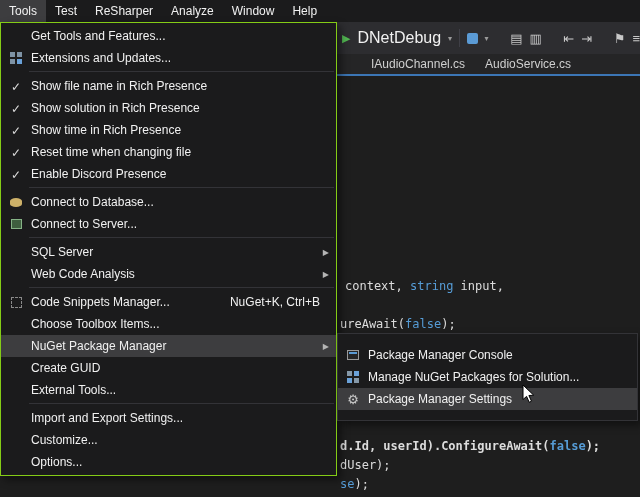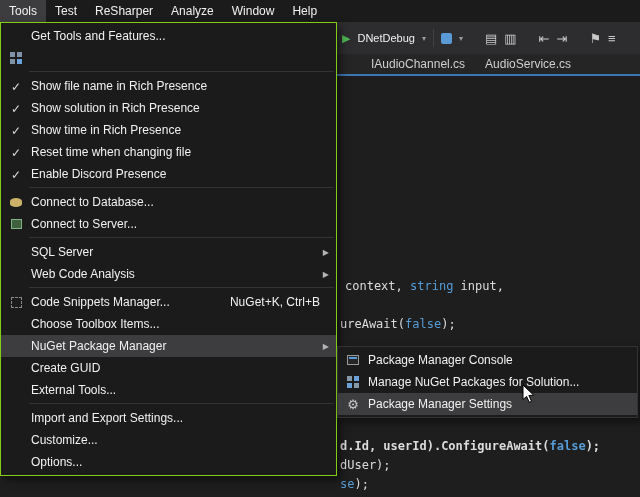--- a/index.html
+++ b/index.html
@@ -10,21 +10,21 @@
   .menubar { position:absolute; top:0; left:0; width:640px; height:22px;
              background:#1b1b1c; display:flex; z-index:5; }
   .menubar-item { padding:0 9px; line-height:22px; font-size:12px; color:#f1f1f1; white-space:nowrap; }
   .menubar-item.open { background:#3d3d3f; }
 
   
   .toolbar { position:absolute; top:22px; left:0; width:640px; height:32px;
              background:#2d2d30; display:flex; align-items:center;
              padding-left:342px; box-sizing:border-box; gap:7px; }
   .play-icon { color:#53b853; font-size:11px; }
-  .debug-target { color:#f1f1f1; font-size:11px; }
+  .debug-target { color:#f1f1f1; font-size:16px; }
   .caret { color:#9a9a9a; font-size:8px; }
   .tb-sep { width:1px; height:18px; background:#3f3f46; }
   .attach-box { display:inline-block; width:11px; height:11px; background:#5b9bd5; border-radius:2px; }
   .tb-icon { color:#c8c8c8; font-size:13px; line-height:13px; }
   .tb-gap { width:8px; }
 
   
   .tabrow { position:absolute; top:54px; left:0; width:640px; height:20px;
             background:#252526; display:flex; padding-left:337px; box-sizing:border-box; }
   .tab { padding:0 10px; font-size:12px; line-height:20px; color:#d0d0d0; white-space:nowrap; }
@@ -42,22 +42,22 @@
   .editor-line { position:absolute; font-family:"DejaVu Sans Mono",monospace;
                  font-size:12px; white-space:pre; color:#dcdcdc; }
   .tok-plain { color:#dcdcdc; }
   .tok-keyword { color:#569cd6; }
 
   
   .menu { position:absolute; top:22px; left:0; width:337px; background:#1b1b1c;
           border:1px solid #84cc16; box-sizing:border-box; padding:2px 0;
           z-index:10; box-shadow:4px 4px 8px rgba(0,0,0,.45); }
   .submenu { position:absolute; top:333px; left:337px; width:301px; background:#1b1b1c;
-             border:1px solid #333337; box-sizing:border-box; padding:2px 0;
-             z-index:11; box-shadow:4px 4px 8px rgba(0,0,0,.45);margin-top:13px; }
+             border:1px solid #333337; box-sizing:border-box; padding:10px 0;
+             z-index:11; box-shadow:4px 4px 8px rgba(0,0,0,.45); }
   .menu-row { height:22px; display:flex; align-items:center; position:relative; }
   .menu-row.hl { background:#3d3d3f; }
   .mi-icon { flex:0 0 30px; width:30px; display:flex; justify-content:center; align-items:center; }
   .mi-label { flex:1; font-size:12px; color:#f1f1f1; white-space:nowrap; }
   .mi-shortcut { font-size:12px; color:#f1f1f1; padding-right:16px; white-space:nowrap; }
   .mi-arrow { position:absolute; right:7px; top:7px; font-size:8px; color:#b4b4b4; }
   .menu-sep { height:1px; background:#333337; margin:2px 2px 3px 28px; }
 
   
   .ic { display:inline-block; }
@@ -126,20 +126,21 @@
 
   <div class="menu">
       <div class="menu-row">
         <span class="mi-icon"></span>
         <span class="mi-label">Get Tools and Features...</span>
       </div>
       <div class="menu-row">
         <span class="mi-icon">
           <span class="ic ic-ext"></span>
         </span>
+        <span class="mi-label">Extensions and Updates...</span>
       </div>
       <div class="menu-sep"></div>
       <div class="menu-row">
         <span class="mi-icon">
           <span class="ic ic-check"></span>
         </span>
         <span class="mi-label">Show file name in Rich Presence</span>
       </div>
       <div class="menu-row">
         <span class="mi-icon">

